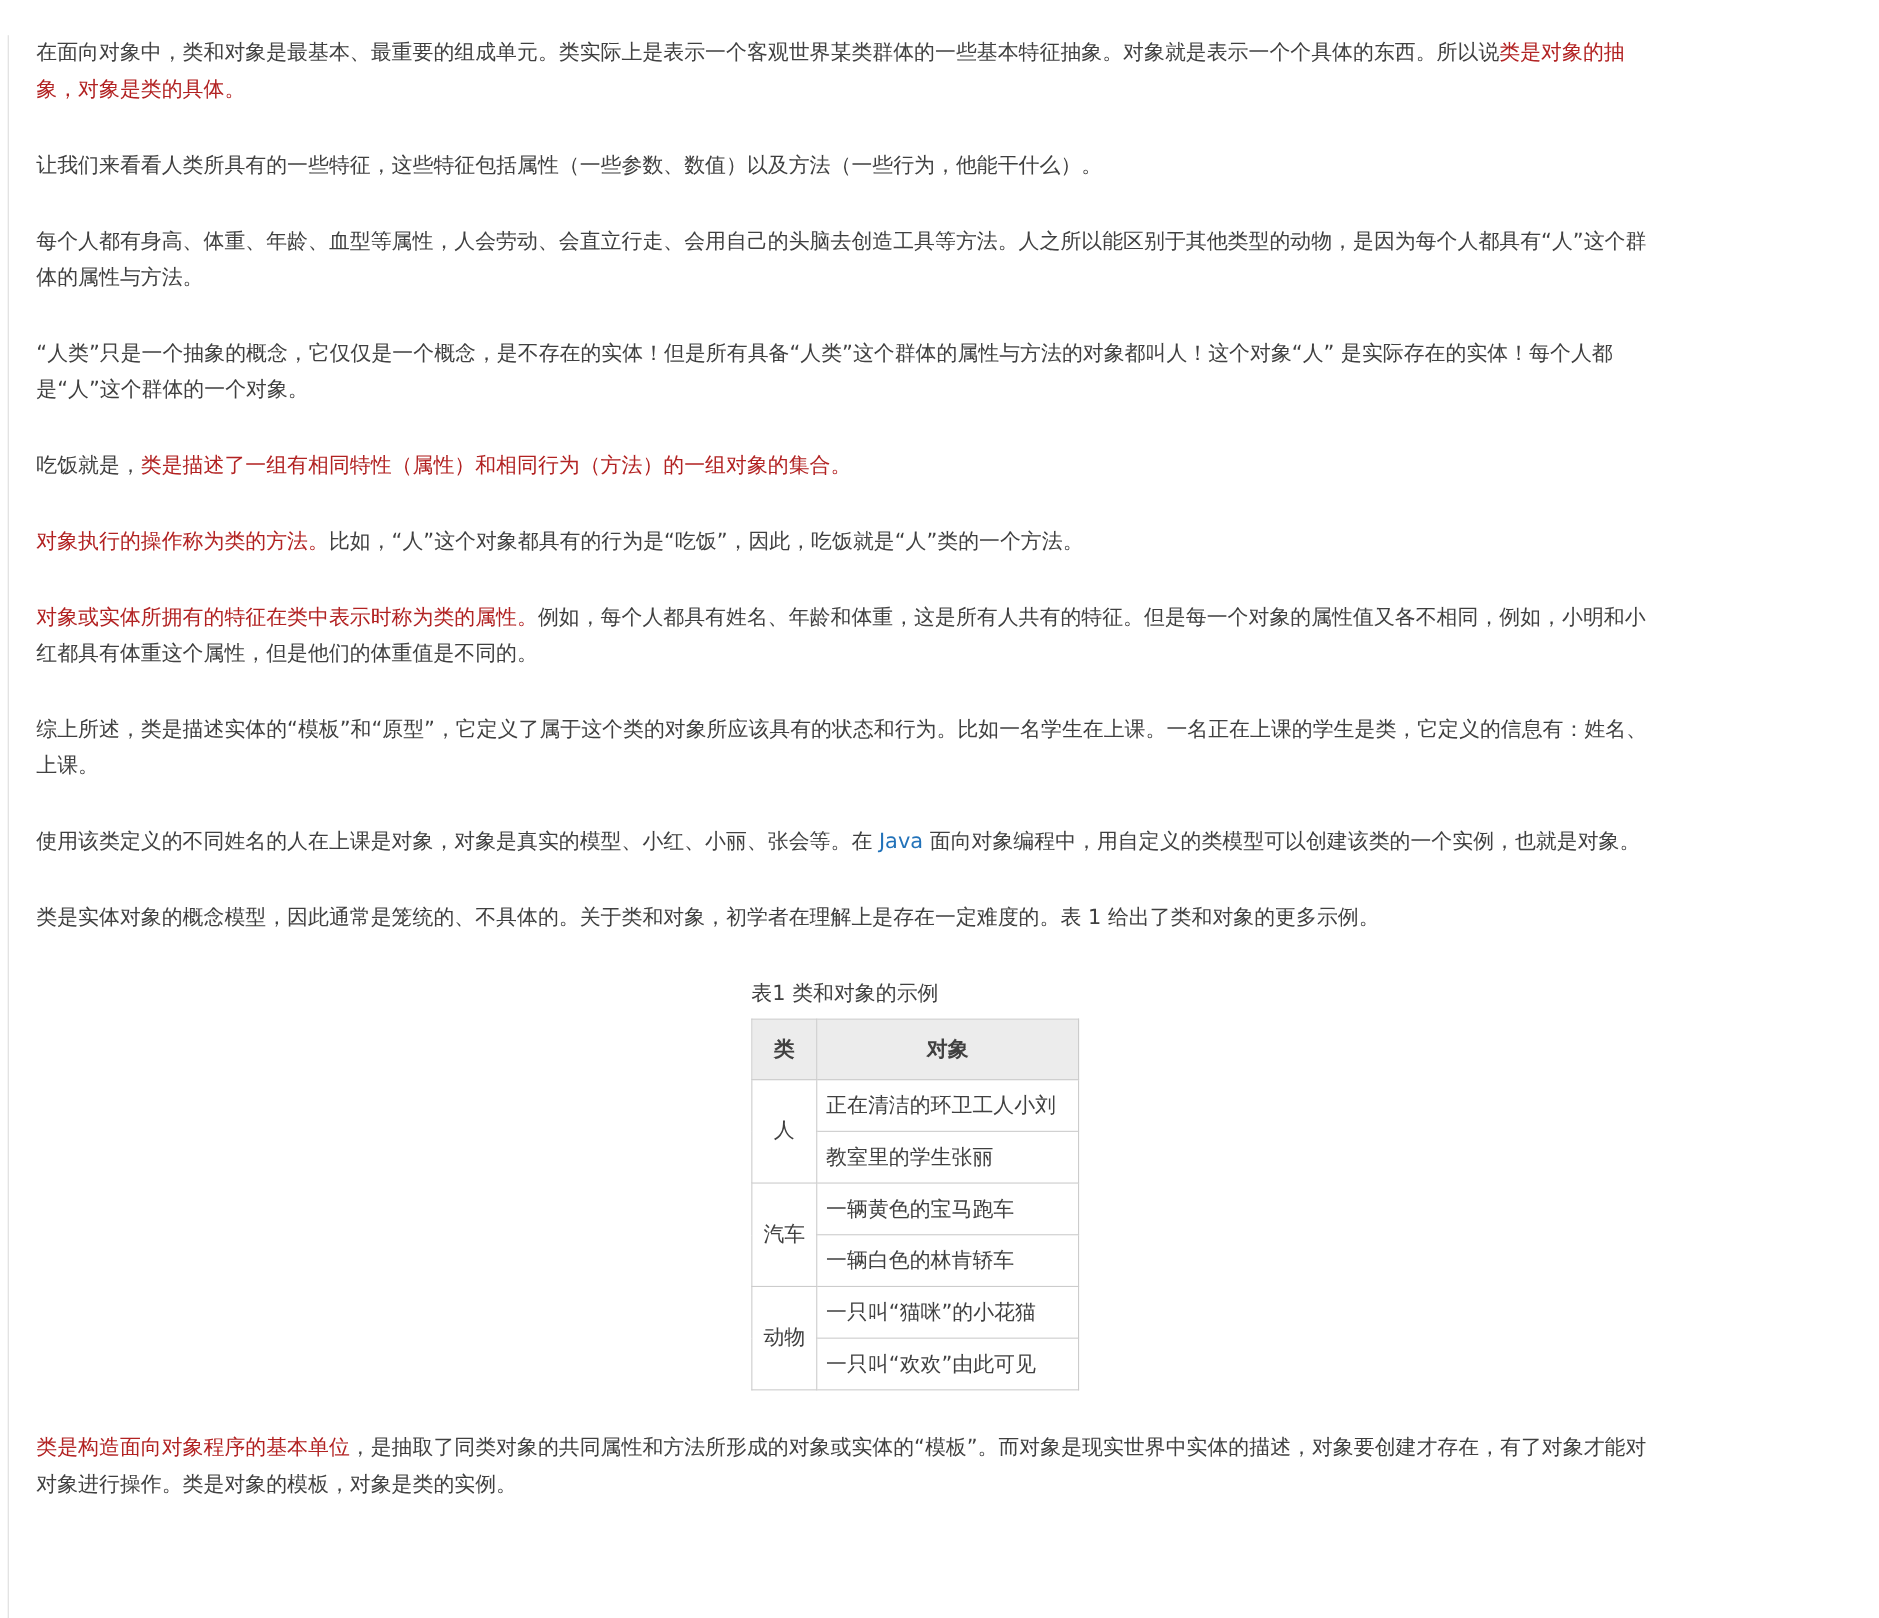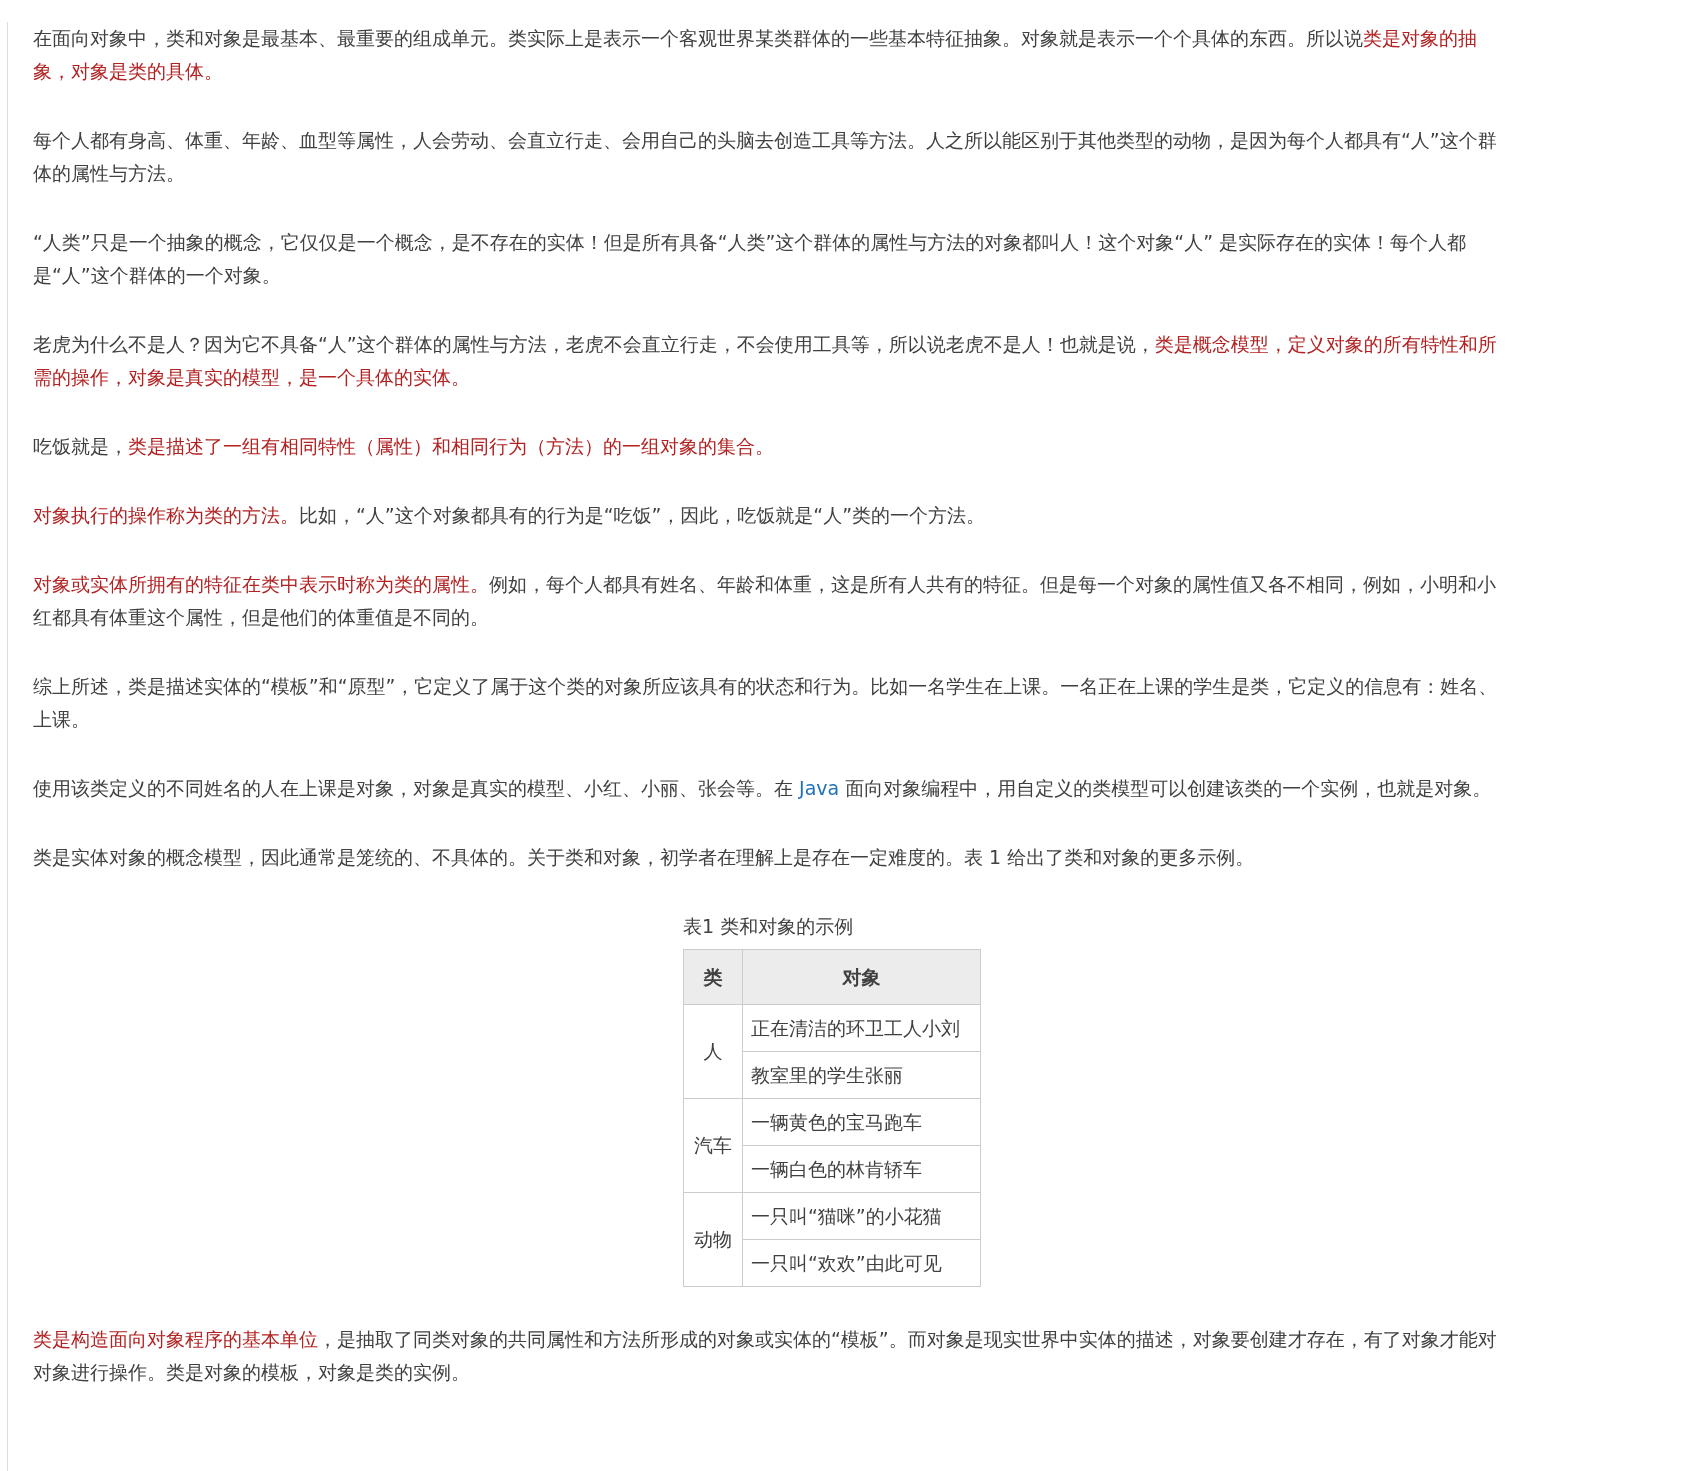--- a/index.html
+++ b/index.html
@@ -25,21 +25,21 @@
     width: 1px; background: var(--page_border);
   }
   .content {
     padding: 0 40px 20px 33px;
     width: 1470px;
     color: var(--body_text);
     font-size: 19px;
     line-height: 33px;
   }
   .content p { margin: 36px 0; }
-  .content p:first-child { margin-top: 22px; }
+  .content p:first-child { margin-top: 32px; }
   .em { color: var(--emphasis); }
   .lnk { color: var(--link); text-decoration: none; cursor: pointer; text-align: center; }
   .tbl-wrap { width: 298px; margin: 36px 0 36px 650px; }
   .tbl-caption {
     text-align: left;
     line-height: 33px;
     margin-bottom: 6px;
     color: var(--body_text);
   }
   table.example {
@@ -64,26 +64,26 @@
 </style>
 </head>
 <body>
 
 <div class="page">
   <div class="left-border"></div>
   <div class="content">
 
     <p><span>在面向对象中，类和对象是最基本、最重要的组成单元。类实际上是表示一个客观世界某类群体的一些基本特征抽象。对象就是表示一个个具体的东西。所以说</span><span class="em">类是对象的抽象，对象是类的具体。</span></p>
 
+    <p><span>让我们来看看人类所具有的一些特征，这些特征包括属性（一些参数、数值）以及方法（一些行为，他能干什么）。</span></p>
 
     <p><span>每个人都有身高、体重、年龄、血型等属性，人会劳动、会直立行走、会用自己的头脑去创造工具等方法。人之所以能区别于其他类型的动物，是因为每个人都具有“人”这个群体的属性与方法。</span></p>
 
     <p><span>“人类”只是一个抽象的概念，它仅仅是一个概念，是不存在的实体！但是所有具备“人类”这个群体的属性与方法的对象都叫人！这个对象“人” 是实际存在的实体！每个人都是“人”这个群体的一个对象。</span></p>
 
-    <p><span>老虎为什么不是人？因为它不具备“人”这个群体的属性与方法，老虎不会直立行走，不会使用工具等，所以说老虎不是人！也就是说，</span><span class="em">类是概念模型，定义对象的所有特性和所需的操作，对象是真实的模型，是一个具体的实体。</span></p>
 
     <p><span>吃饭就是，</span><span class="em">类是描述了一组有相同特性（属性）和相同行为（方法）的一组对象的集合。</span></p>
 
     <p><span class="em">对象执行的操作称为类的方法。</span><span>比如，“人”这个对象都具有的行为是“吃饭”，因此，吃饭就是“人”类的一个方法。</span></p>
 
     <p><span class="em">对象或实体所拥有的特征在类中表示时称为类的属性。</span><span>例如，每个人都具有姓名、年龄和体重，这是所有人共有的特征。但是每一个对象的属性值又各不相同，例如，小明和小红都具有体重这个属性，但是他们的体重值是不同的。</span></p>
 
     <p><span>综上所述，类是描述实体的“模板”和“原型”，它定义了属于这个类的对象所应该具有的状态和行为。比如一名学生在上课。一名正在上课的学生是类，它定义的信息有：姓名、上课。</span></p>
 
     <p><span>使用该类定义的不同姓名的人在上课是对象，对象是真实的模型、小红、小丽、张会等。在 </span><a class="lnk" href="#">Java</a><span> 面向对象编程中，用自定义的类模型可以创建该类的一个实例，也就是对象。</span></p>

